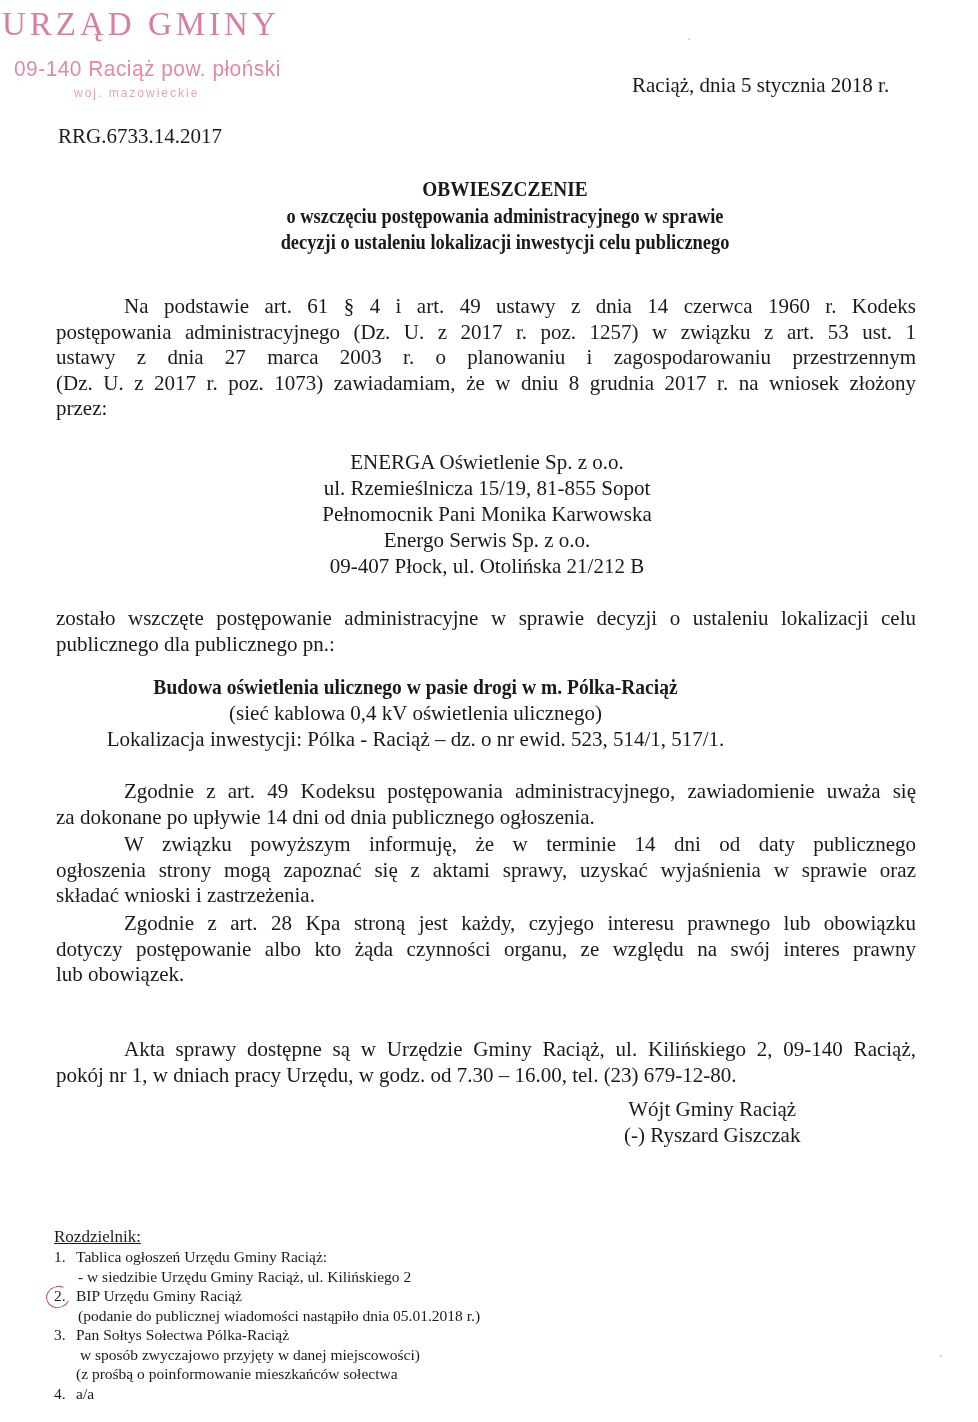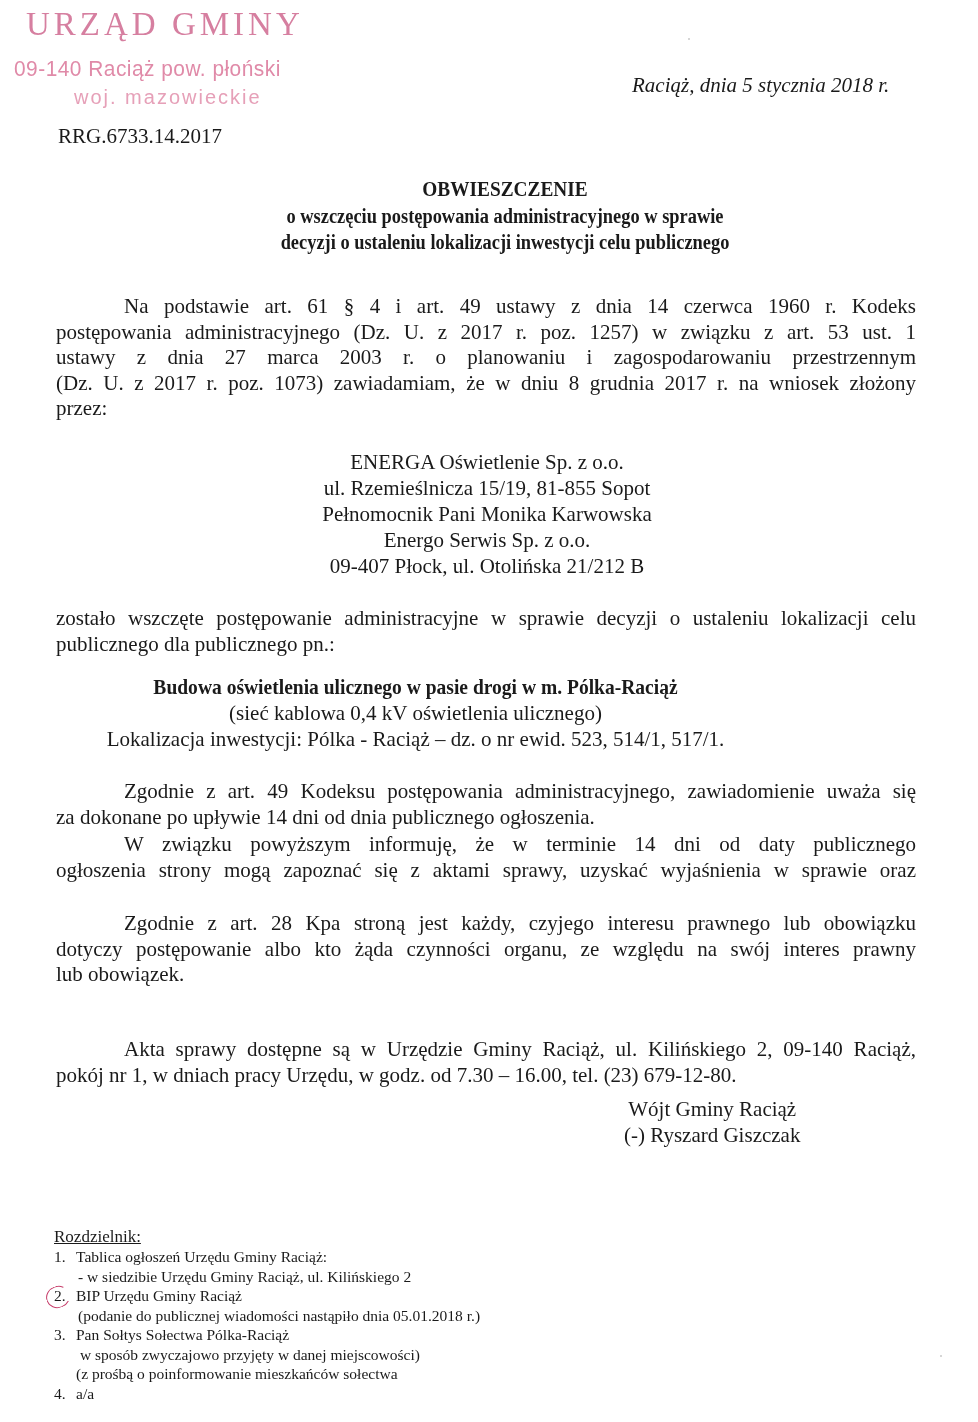--- a/index.html
+++ b/index.html
@@ -16,49 +16,48 @@
       color: #1a1a1a;
     }
     .abs { position: absolute; }
 
     
     .stamp {
       color: #d6789a;
       font-family: "Liberation Sans", "DejaVu Sans", sans-serif;
     }
     .stamp-title {
-      left: 26px; top: 6px;
+      left: 2px; top: 6px;
       font-family: "Liberation Serif", "DejaVu Serif", serif;
       font-size: 33px;
       letter-spacing: 4px;
       color: #d67fa0;
       white-space: nowrap;
     }
     .stamp-line2 {
       left: 14px; top: 56px;
       font-size: 22px;
       letter-spacing: 0.5px;
       color: #e08aa8;
       white-space: nowrap;
       transform: scaleX(0.95);
       transform-origin: left top;
     }
     .stamp-line3 {
       left: 74px; top: 86px;
-      font-size: 20px;
+      font-size: 12px;
       letter-spacing: 2px;
       color: #e6a0b8;
       white-space: nowrap;
     }
 
     .date-line {
       left: 632px; top: 73px;
       font-size: 21px;
       white-space: nowrap;
-      font-style: italic;
     }
     .ref-number {
       left: 58px; top: 124px;
       font-size: 21px;
       white-space: nowrap;
     }
 
     .title-block {
       left: 0; top: 176px; width: 978px;
       text-align: center;
@@ -205,20 +204,21 @@
   <div>Lokalizacja inwestycji: Pólka - Raciąż  – dz. o nr ewid. 523, 514/1, 517/1.</div>
 </div>
 
 <div class="abs para" style="top:779px;">
   <span class="justify-line" style="padding-left:68px;">Zgodnie z art. 49 Kodeksu postępowania administracyjnego, zawiadomienie uważa się</span>
   <span class="last-line">za dokonane po upływie 14 dni od dnia publicznego ogłoszenia.</span>
 </div>
 <div class="abs para" style="top:832px;">
   <span class="justify-line" style="padding-left:68px;">W związku powyższym informuję, że w terminie 14 dni od daty publicznego</span>
   <span class="justify-line">ogłoszenia strony mogą zapoznać się z aktami sprawy, uzyskać wyjaśnienia w sprawie oraz</span>
+  <span class="last-line">składać wnioski i zastrzeżenia.</span>
 </div>
 <div class="abs para" style="top:911px;">
   <span class="justify-line" style="padding-left:68px;">Zgodnie z art. 28 Kpa stroną jest każdy, czyjego interesu prawnego lub obowiązku</span>
   <span class="justify-line">dotyczy postępowanie albo kto żąda czynności organu, ze względu na swój interes prawny</span>
   <span class="last-line">lub obowiązek.</span>
 </div>
 <div class="abs para" style="top:989px;">
   <span class="justify-line" style="padding-left:68px;margin-top:48px;">Akta sprawy dostępne są w Urzędzie Gminy Raciąż, ul. Kilińskiego 2, 09-140 Raciąż,</span>
   <span class="last-line">pokój nr 1, w dniach pracy Urzędu, w godz. od 7.30 – 16.00, tel. (23) 679-12-80.</span>
 </div>

